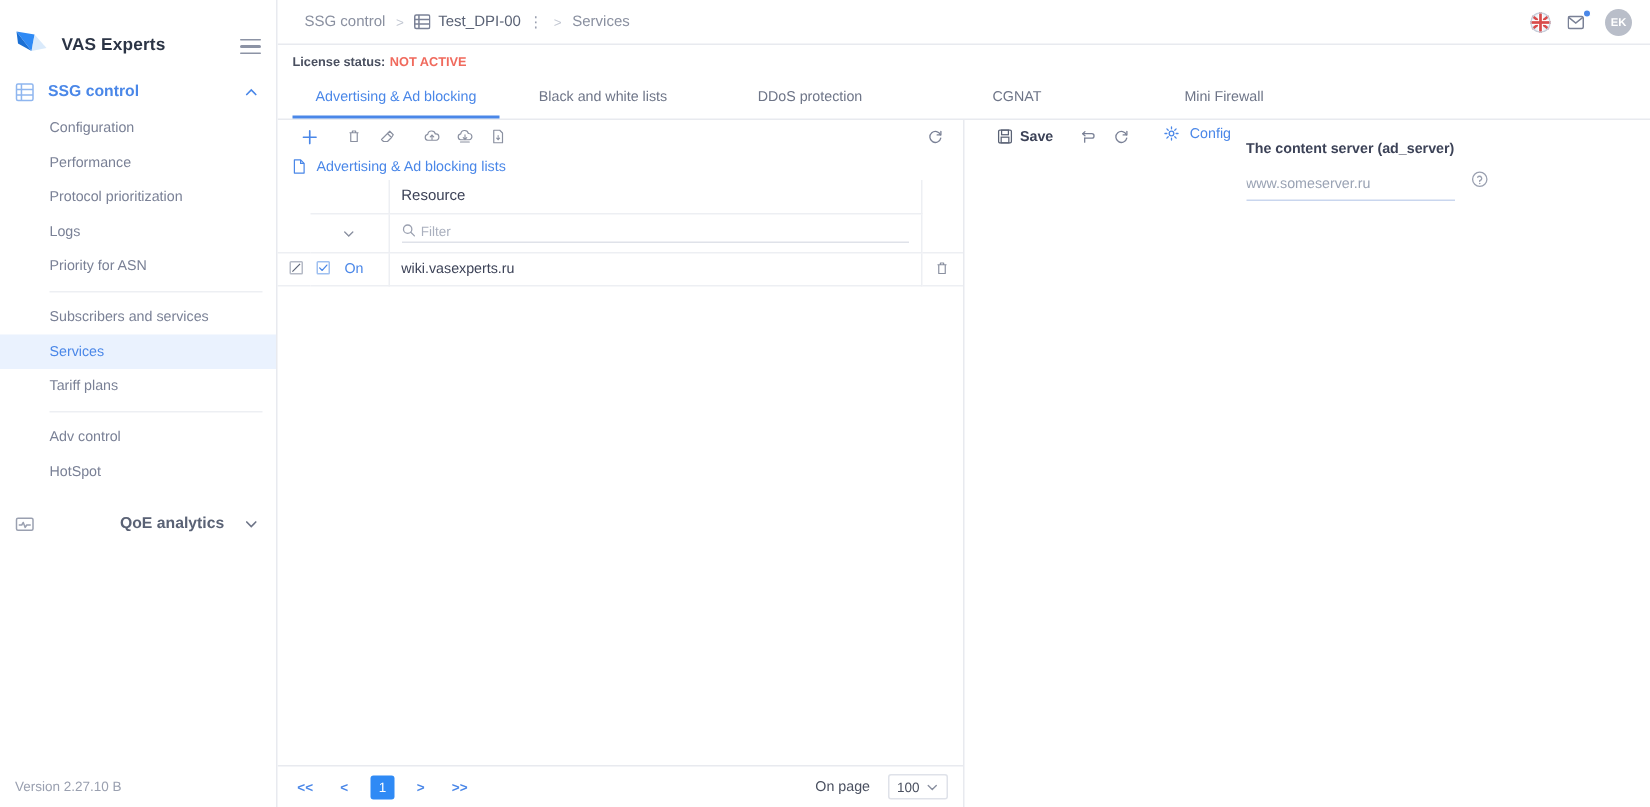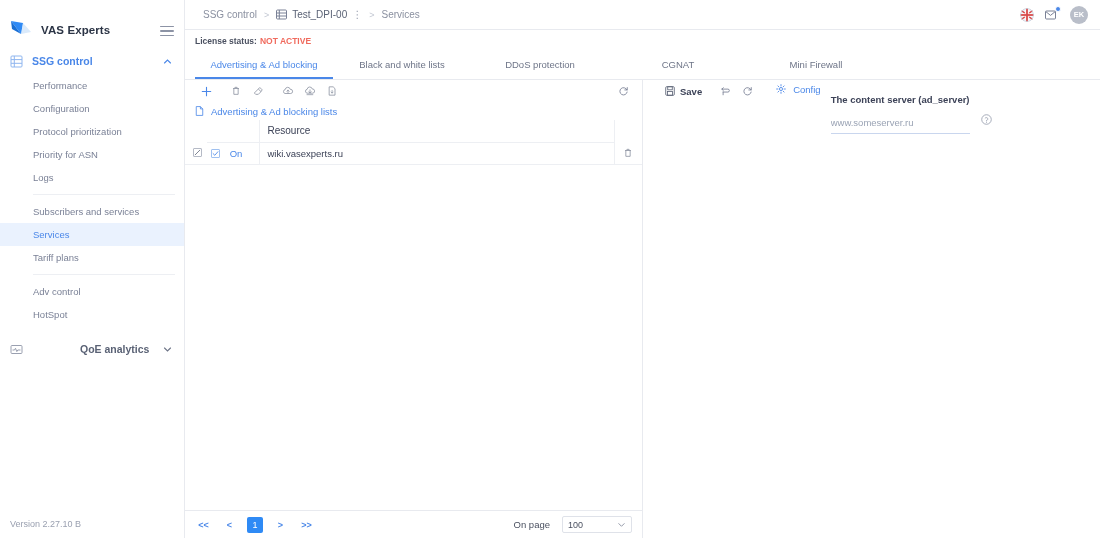--- a/index.html
+++ b/index.html
@@ -180,21 +180,21 @@
     display: flex; align-items: center; padding: 0 10px; gap: 0; flex: none;
   }
   .pg {
     min-width: 17px; height: 15px; display: flex; align-items: center; justify-content: center;
     font-size: 9px; color: #4a87e8; cursor: pointer; margin-right: 9px; font-weight: bold;
   }
   .pg.num { background: #2f8af5; color: #fff; border-radius: 2px; min-width: 16px; height: 16px; font-weight: normal; }
   .onpage { margin-left: auto; display: flex; align-items: center; gap: 12px; }
   .onpage-label { font-size: 9.5px; color: #4a5060; }
   .select {
-    width: 70px; height: 17px; border: 1px solid #dfe2e9; border-radius: 2px;
+    width: 40px; height: 17px; border: 1px solid #dfe2e9; border-radius: 2px;
     display: flex; align-items: center; padding: 0 5px; font-size: 9px;
     color: #4a5060; cursor: pointer; background: #fff;
   }
   .select .sv { flex: 1; }
 
   
   .pane-right { flex: 1; display: flex; flex-direction: row; min-width: 0; }
   .save-btn {
     display: flex; align-items: center; gap: 5px; cursor: pointer;
     font-size: 9.5px; font-weight: bold; color: #3c4257; padding: 0 4px; height: 18px;
@@ -250,33 +250,33 @@
         </span>
         <span class="glabel">SSG control</span>
         <span class="chev">
           <svg viewBox="0 0 9 9" width="9" height="9">
               <path d="M1.5 6 L4.5 3 L7.5 6" fill="none" stroke="#4a87e8" stroke-width="1.1" stroke-linecap="round"></path>
             </svg>
         </span>
       </div>
 
       <div class="nav-item">
+        <span>Configuration</span>
+      </div>
+      <div class="nav-item">
         <span>Performance</span>
       </div>
       <div class="nav-item">
-        <span>Configuration</span>
-      </div>
-      <div class="nav-item">
         <span>Protocol prioritization</span>
       </div>
       <div class="nav-item">
+        <span>Logs</span>
+      </div>
+      <div class="nav-item">
         <span>Priority for ASN</span>
-      </div>
-      <div class="nav-item">
-        <span>Logs</span>
       </div>
 
       <div class="nav-sep"></div>
 
       <div class="nav-item">
         <span>Subscribers and services</span>
       </div>
       <div class="nav-item active">
         <span>Services</span>
       </div>
@@ -448,20 +448,42 @@
               <col class="col-chk">
                 <col class="col-on">
                 <col>
                 <col class="col-del">
             </colgroup>
             <thead>
               <tr class="hdr-row">
                 <th class="col-chk"></th>
                 <th></th>
                 <th>Resource</th>
+                <th class="col-del"></th>
+              </tr>
+              <tr class="filter-row">
+                <th class="col-chk"></th>
+                <th>
+                  <span class="sort-chev">
+                    <svg viewBox="0 0 10 10" width="9" height="9">
+                        <path d="M2 4 L5 7 L8 4" fill="none" stroke="#8a90a0" stroke-width="1" stroke-linecap="round"></path>
+                      </svg>
+                  </span>
+                </th>
+                <th>
+                  <span class="filter-input">
+                    <span>
+                      <svg viewBox="0 0 10 10" width="9" height="9">
+                        <circle cx="4.2" cy="4.2" r="3.1" fill="none" stroke="#9aa0b0" stroke-width="0.95"></circle>
+                        <path d="M6.5 6.5 L9.2 9.2" stroke="#9aa0b0" stroke-width="0.95" stroke-linecap="round"></path>
+                      </svg>
+                    </span>
+                    <input type="text" placeholder="Filter" style="">
+                  </span>
+                </th>
                 <th class="col-del"></th>
               </tr>
             </thead>
             <tbody>
               <tr class="body-row">
                 <td class="col-chk cell-center">
                   <span class="cb">
                     <svg viewBox="0 0 9 9" width="7" height="7">
                         <path d="M1.2 7.8 L7.8 1.2" stroke="#5a6275" stroke-width="1"></path>
                       </svg>

